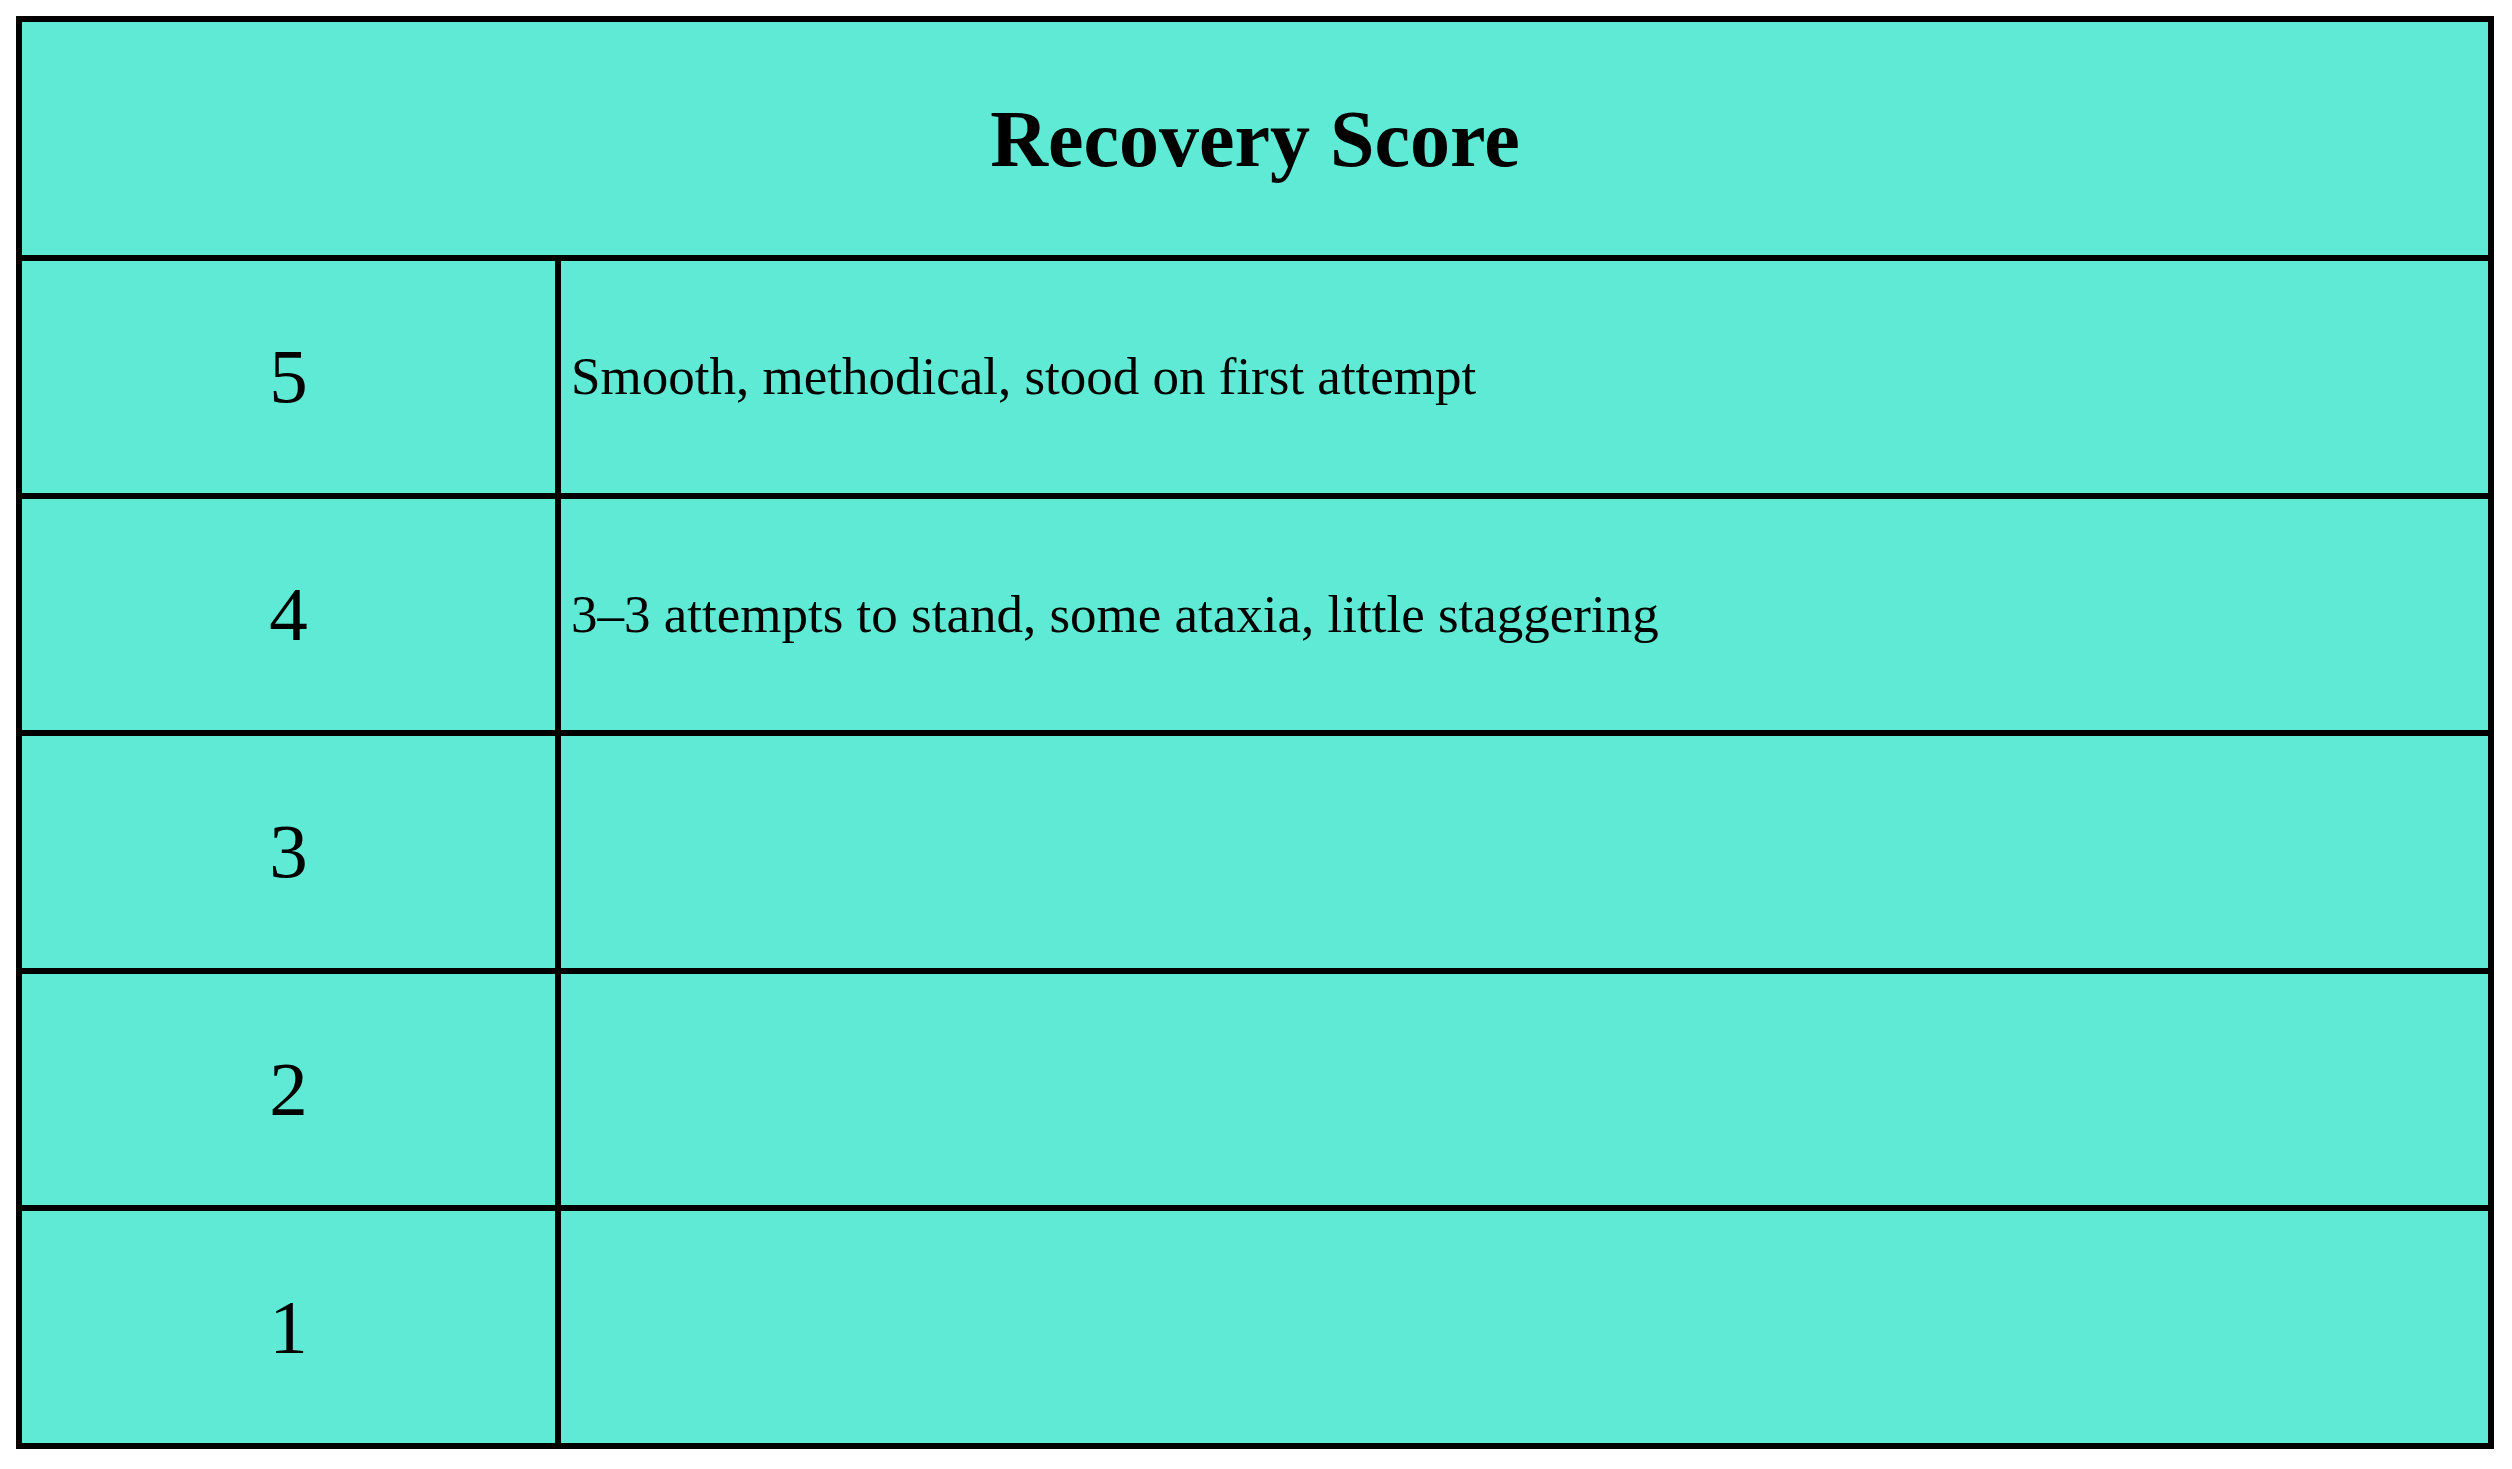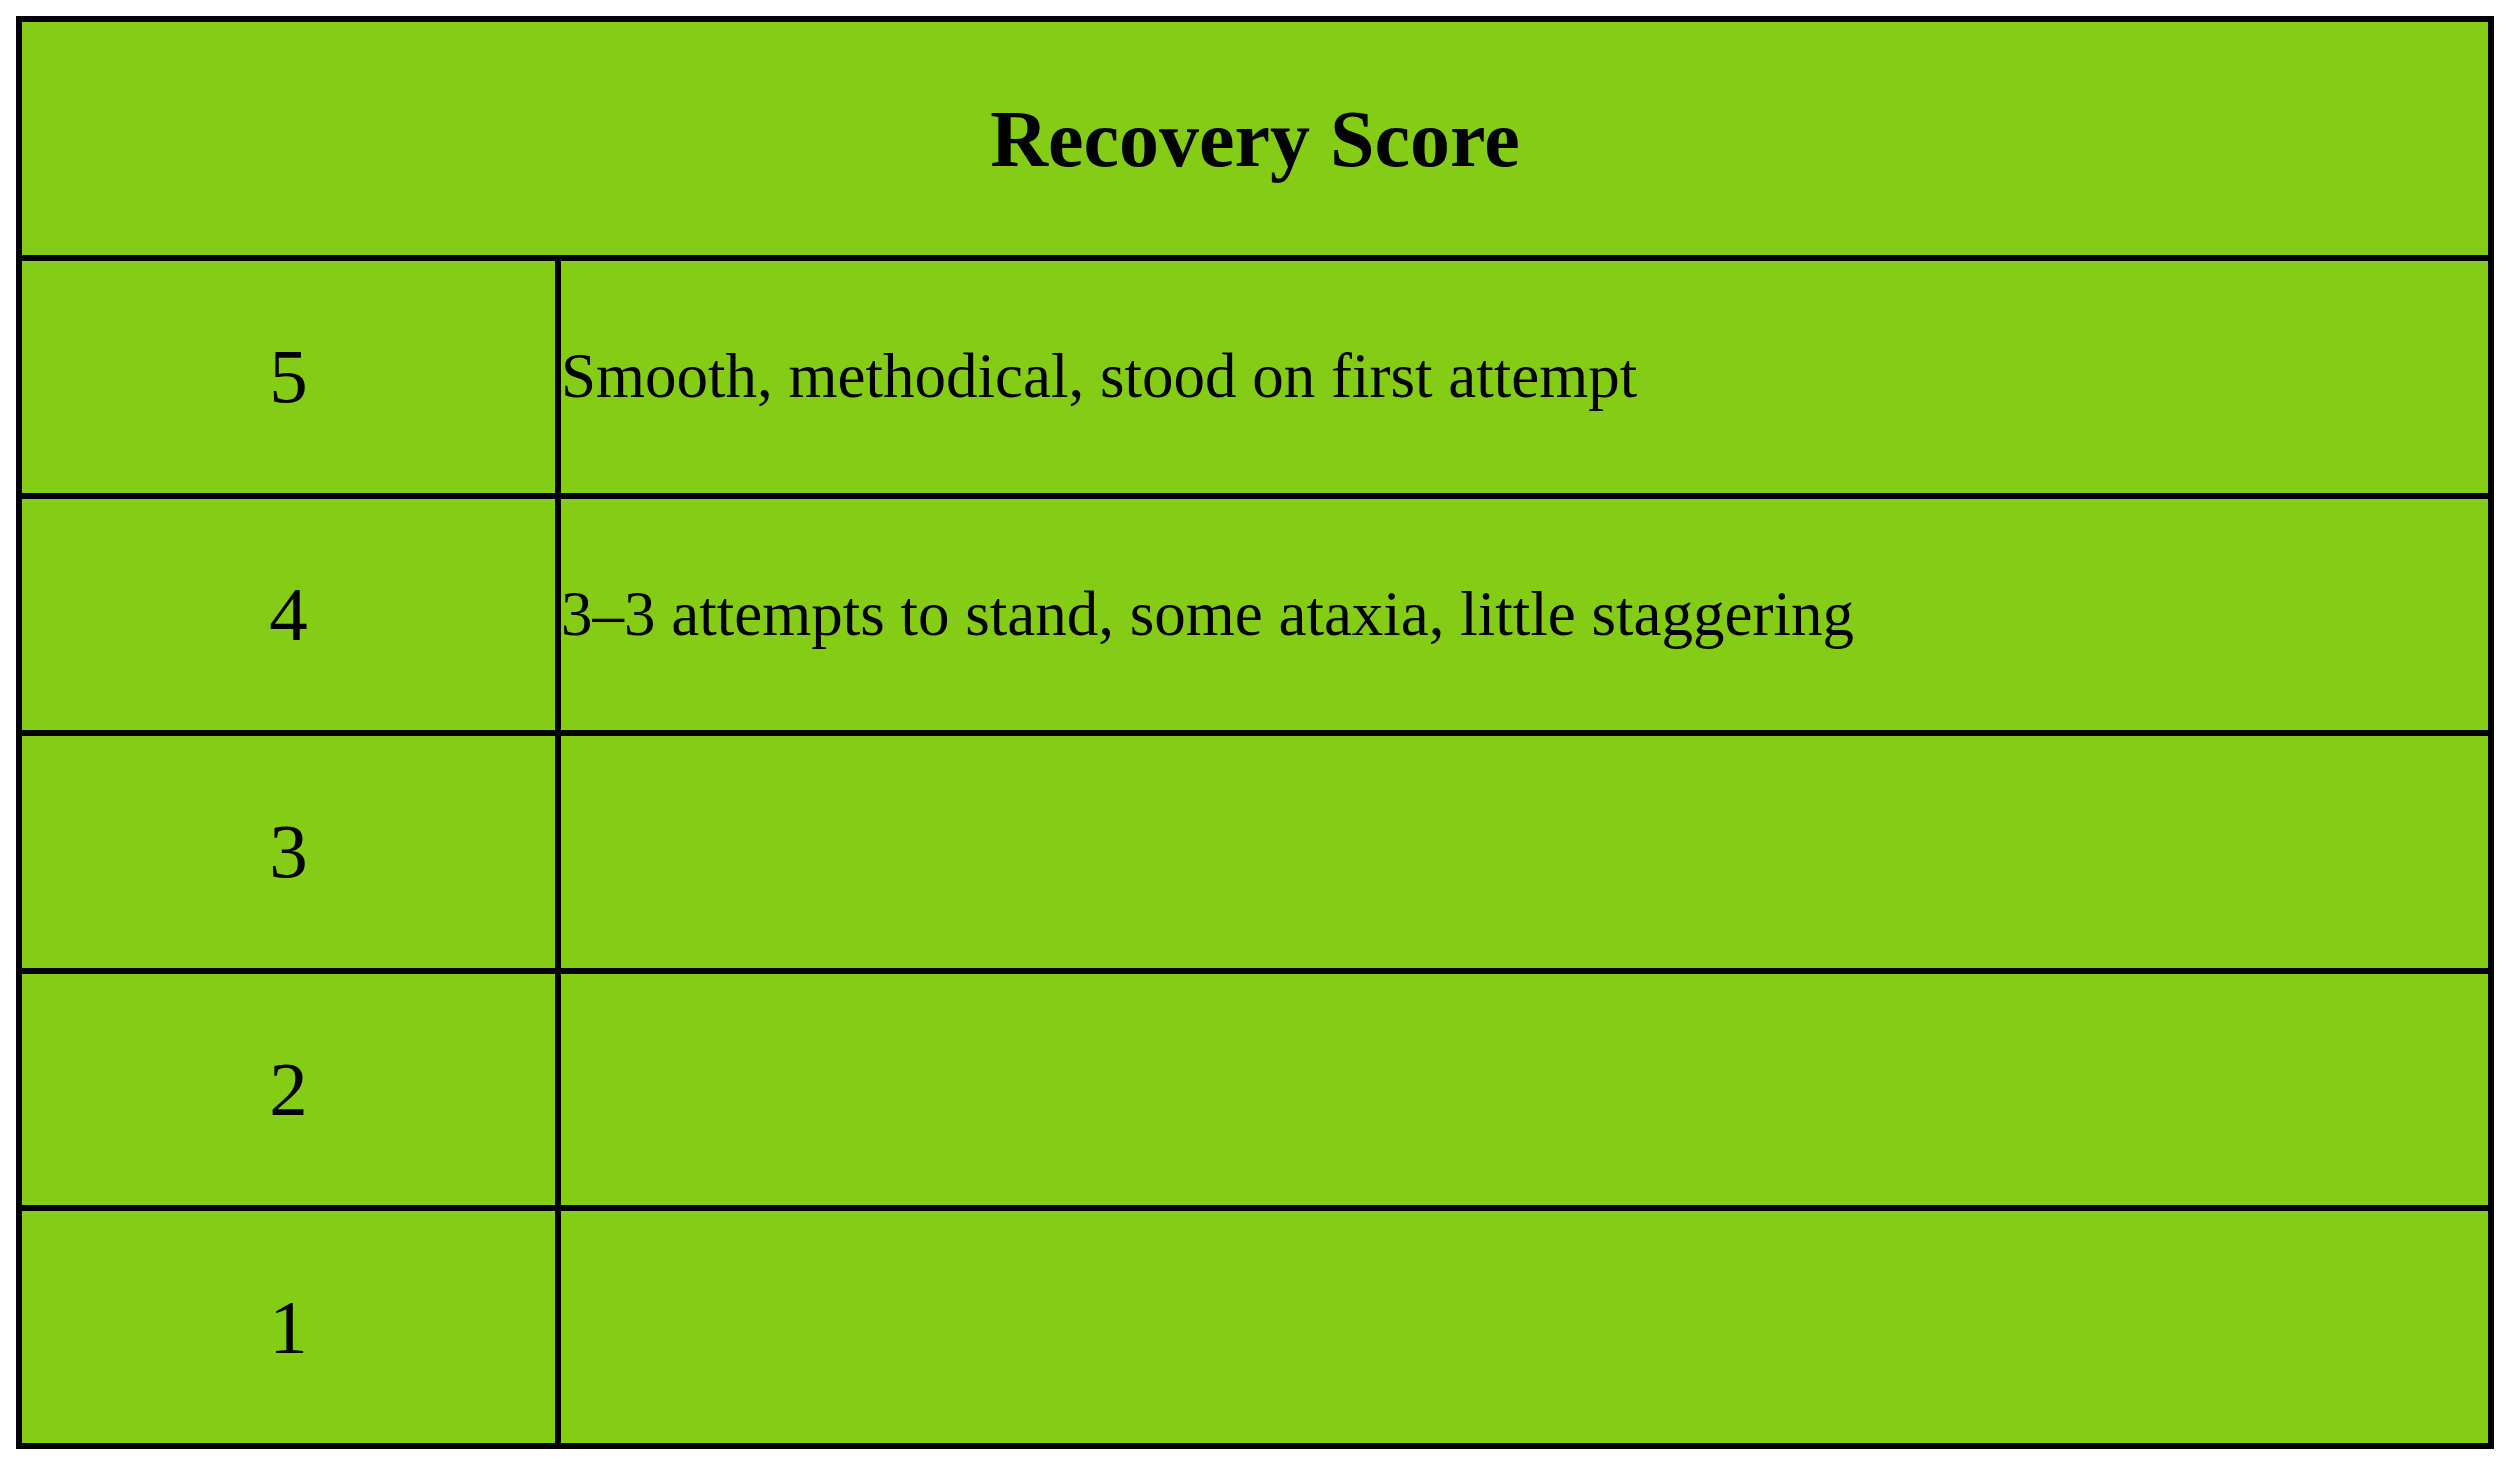--- a/index.html
+++ b/index.html
@@ -17,21 +17,21 @@
   .score-table {
     position: absolute;
     left: 16px;
     top: 16px;
     width: 2478px;
     height: 1433px;
     border: 6.1px solid #000000;
     box-sizing: border-box;
     display: flex;
     flex-direction: column;
-    background: #84cc16;
+    background: #5eead4;
   }
   .header-row {
     flex: 0 0 239px;
     border-bottom: 6.1px solid #000000;
     box-sizing: border-box;
     display: flex;
     align-items: center;
     justify-content: center;
   }
   .header-title {
@@ -58,23 +58,23 @@
     display: flex;
     align-items: center;
     justify-content: center;
     font-size: 77px;
     line-height: 1;
   }
   .desc-cell {
     flex: 1 1 auto;
     display: flex;
     align-items: center;
-    padding-left: 0;
+    padding-left: 10px;
     padding-right: 7.7px;
-    font-size: 63px;
+    font-size: 53px;
     line-height: 1;
     white-space: nowrap;
     overflow: hidden;
   }
 </style>
 </head>
 <body>
 
 <div class="score-table">
 

